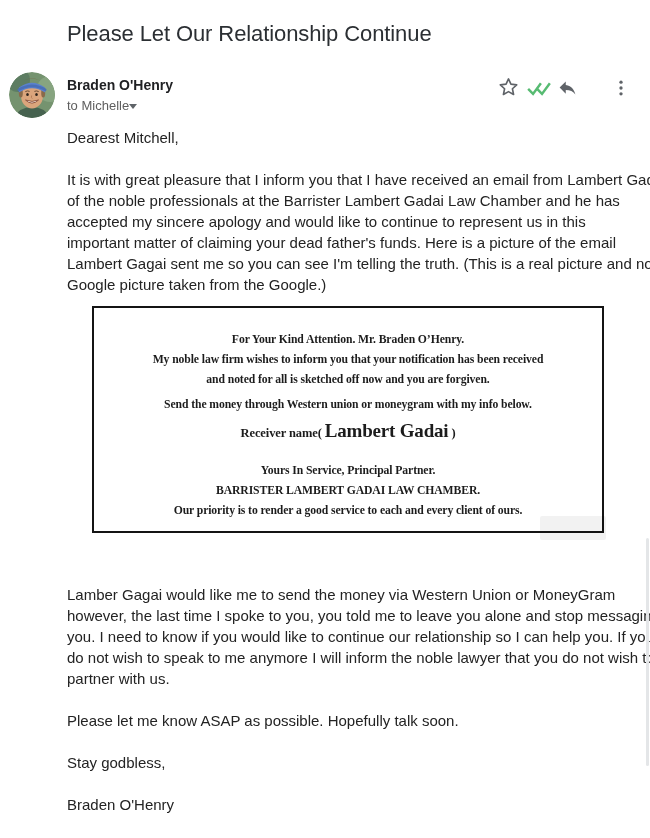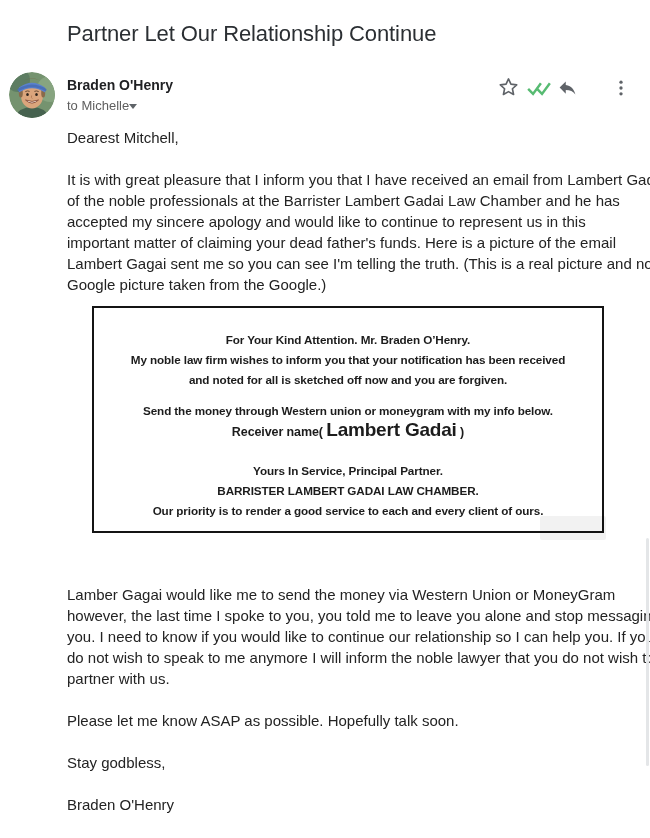--- a/index.html
+++ b/index.html
@@ -74,57 +74,57 @@
 
   .scam-box {
     position: absolute;
     left: 92px; top: 306px;
     width: 512px;
     box-sizing: border-box;
     border: 2px solid #141414;
     background: #ffffff;
     padding: 22px 6px 10px 6px;
     text-align: center;
-    font-family: Liberation Sans, sans-serif;
+    font-family: Liberation Serif, serif;
     font-weight: 700;
     color: #1c1c1c;
     font-size: 11.7px;
     line-height: 20px;
     letter-spacing: -0.1px;
   }
   .scam-multiline { white-space: pre-line; }
-  .scam-instruction { margin-top: 11px; white-space: nowrap; }
+  .scam-instruction { margin-top: 5px; white-space: nowrap; }
   .scam-recv, .scam-addr {
-    line-height: 17px;
+    line-height: 32px;
     font-size: 12.5px;
     white-space: nowrap;
   }
   .scam-bigname { font-size: 19px; letter-spacing: -0.2px; }
-  .scam-signature { margin-top: 20px; }
+  .scam-signature { margin-top: 12px; }
   .watermark {
     position: absolute;
     left: 446px; top: 208px;
     width: 66px; height: 24px;
     background: rgba(0,0,0,0.05);
     border-radius: 2px;
   }
   .scrollbar-thumb {
     position: absolute;
     left: 646px; top: 538px;
     width: 3px; height: 228px;
     background: #e4e6e8;
     border-radius: 2px;
   }
 </style>
 </head>
 <body>
 
 <div class="page">
 
-  <h1 class="subject">Partner Let Our Relationship Continue</h1>
+  <h1 class="subject">Please Let Our Relationship Continue</h1>
 
   <div class="avatar">
     <svg width="46" height="46" viewBox="0 0 46 46">
       <defs>
           <clipPath id="avclip">
             <circle cx="23" cy="23" r="23"></circle>
           </clipPath>
         </defs>
       <g clip-path="url(#avclip)">
         <rect x="0" y="0" width="46" height="46" fill="#75936f"></rect>

